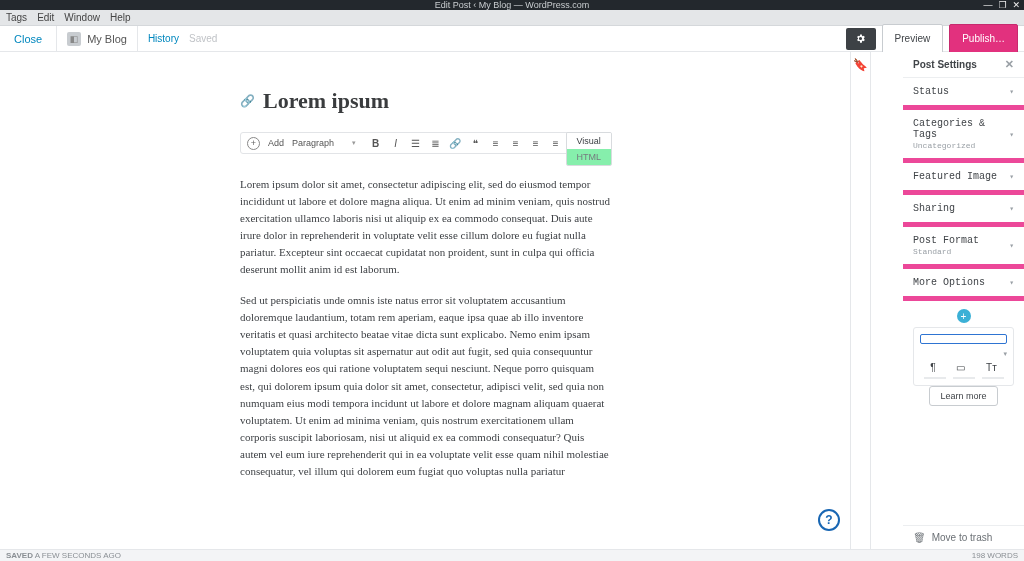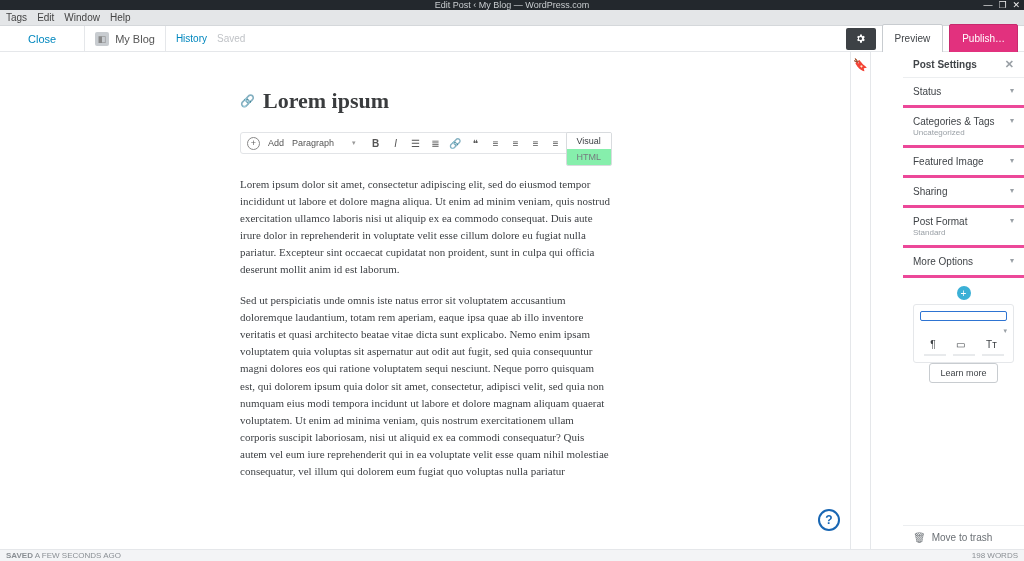--- a/index.html
+++ b/index.html
@@ -4,21 +4,21 @@
 <style>
   * { box-sizing: border-box; margin: 0; padding: 0; }
   html, body { width: 1024px; height: 561px; font-family: -apple-system, "Segoe UI", Arial, sans-serif; font-size: 11px; color: #3d4145; overflow: hidden; background:#fff; }
   
   .titlebar { height: 10px; background:#23282d; color:#c9cdd0; display:flex; align-items:center; justify-content:center; font-size:9px; position:relative;}
   .titlebar .wincontrols{ position:absolute; right:4px; top:0; display:flex; gap:6px; color:#eee; font-size:9px;}
   .menubar { height:16px; background:#e4e6e8; color:#444; display:flex; align-items:center; gap:10px; padding:0 6px; font-size:10px; border-bottom:1px solid #d5d8db;}
   .menubar span{cursor:default;}
   
   .apptoolbar{ height:26px; display:flex; align-items:center; border-bottom:1px solid #e5e7ea; background:#fff;}
-  .apptoolbar .close{ color:#0087be; padding:0 28px; font-size:11px;}
+  .apptoolbar .close{ color:#0087be; padding:0 14px; font-size:11px;}
   .apptoolbar .sep{ width:1px; height:100%; background:#e5e7ea;}
   .apptoolbar .siteblock{ display:flex; align-items:center; gap:6px; padding:0 10px; color:#555;}
   .siteicon{ width:14px; height:14px; background:#c8ccd0; border-radius:2px; display:flex; align-items:center; justify-content:center; color:#888; font-size:9px;}
   .apptoolbar .history{ color:#0087be; padding:0 10px; font-size:10px;}
   .apptoolbar .saved{ color:#c0c3c7; font-size:10px;}
   .apptoolbar .spacer{ flex:1; }
   .gearbtn{ width:30px; height:22px; background:#3d4145; color:#fff; display:flex; align-items:center; justify-content:center; border-radius:2px; margin-right:6px;}
   .btn{ height:30px; padding:0 12px; border:1px solid #c8ccd0; border-radius:2px; background:#fff; display:flex; align-items:center; font-size:10px; color:#404448; margin-right:6px;}
   .btn.primary{ background:#e2317e; border-color:#c72a6e; color:#fff; }
   
@@ -39,21 +39,21 @@
   .fmt-icons{ display:flex; gap:8px; align-items:center; margin-left:6px;}
   .fmt-icons .ic{ width:12px; text-align:center; color:#555; font-size:10px;}
   .fmt-more{ margin-left:auto; color:#888; letter-spacing:1px; font-size:10px;}
   .content{ font-family: Georgia, 'Times New Roman', serif; font-size:11px; line-height:1.55; color:#3f4246; margin-top:22px;}
   .content p{ margin-bottom:14px; }
   
   .sidebar{ width:154px; border-left:1px solid #e5e7ea; display:flex; flex-direction:column; background:#fff; font-size:10px;padding-left:32px;}
   .strip{ width:20px; border-left:1px solid #e5e7ea; display:flex; flex-direction:column; align-items:center; padding-top:6px;}
   .panel-header{ display:flex; align-items:center; justify-content:space-between; padding:6px 10px; border-bottom:1px solid #eceef0; font-weight:600; color:#404448;}
   .panel-header .x{ color:#9aa0a6; font-size:11px;}
-  .acc-item{ display:flex; justify-content:space-between; padding:8px 10px; border-bottom:3px solid #ec4899; color:#404448; cursor:default;}
+  .acc-item{ display:flex; align-items:center; justify-content:space-between; padding:8px 10px; border-bottom:5px solid #ec4899; color:#404448; cursor:default;font-family:Liberation Mono, monospace;}
   .acc-item .sub{ display:block; font-size:8px; color:#9aa0a6; margin-top:1px; font-weight:400;}
   .acc-item .chev{ color:#9aa0a6; font-size:8px;}
   .promo{ padding:8px 10px 12px; text-align:center; }
   .promo-add{ width:14px; height:14px; border-radius:50%; background:#3bb0d6; color:#fff; display:inline-flex; align-items:center; justify-content:center; font-size:10px; margin-bottom:4px;}
   .promo-card{ border:1px solid #e5e7ea; border-radius:3px; padding:6px; background:#fff;}
   .promo-input{ height:10px; border:1.5px solid #2e74d2; border-radius:2px; background:#fff; margin-bottom:6px;}
   .promo-chev{ text-align:right; color:#9aa0a6; font-size:7px; margin-bottom:4px;}
   .promo-row{ display:flex; justify-content:space-around; color:#3d4145;}
   .promo-row .pi{ font-size:10px;}
   .underline3{ display:flex; justify-content:space-around; margin-top:4px;}

